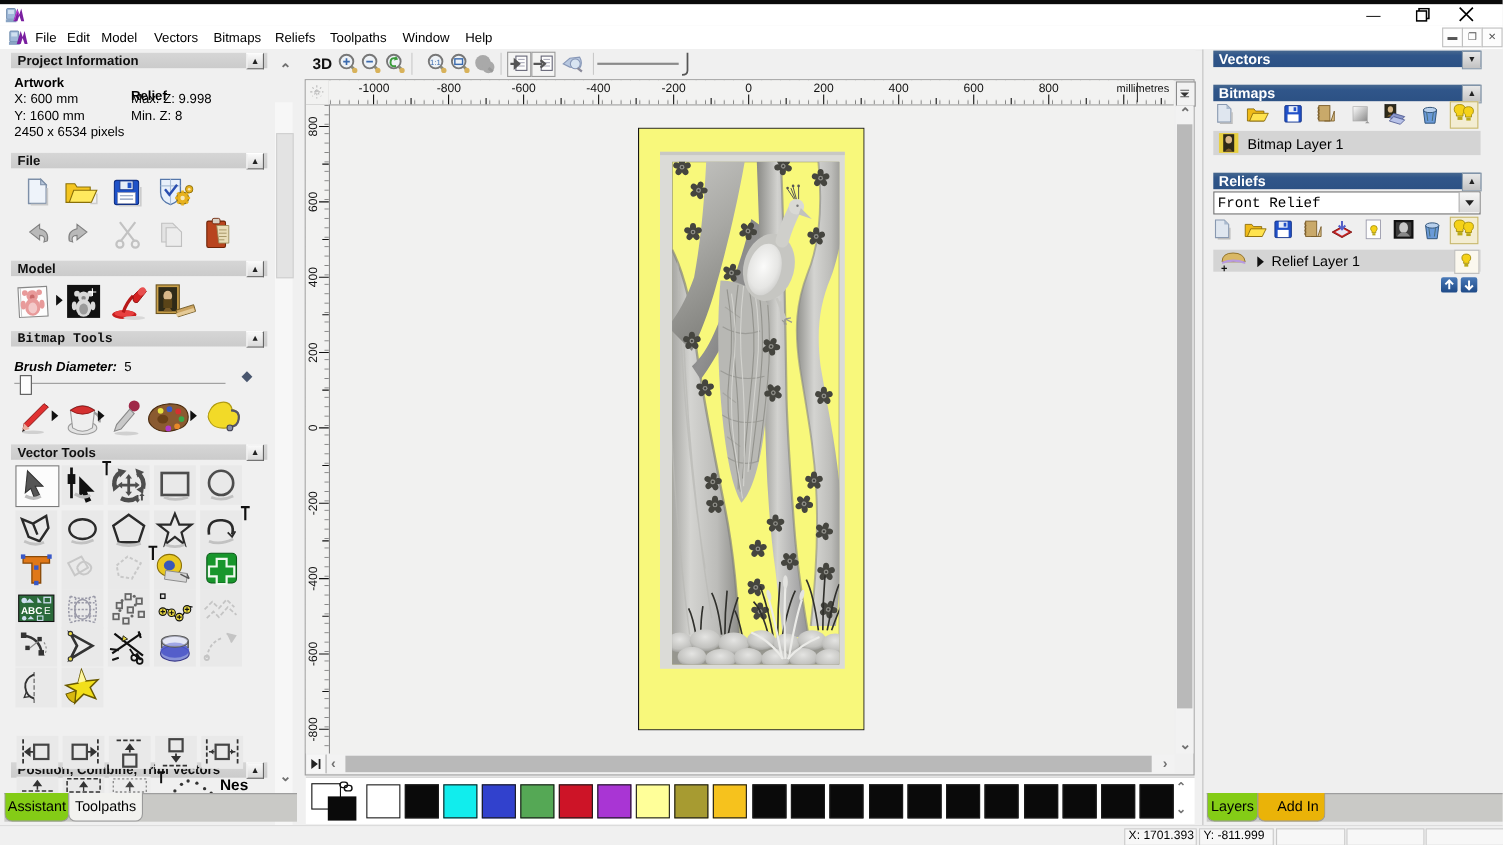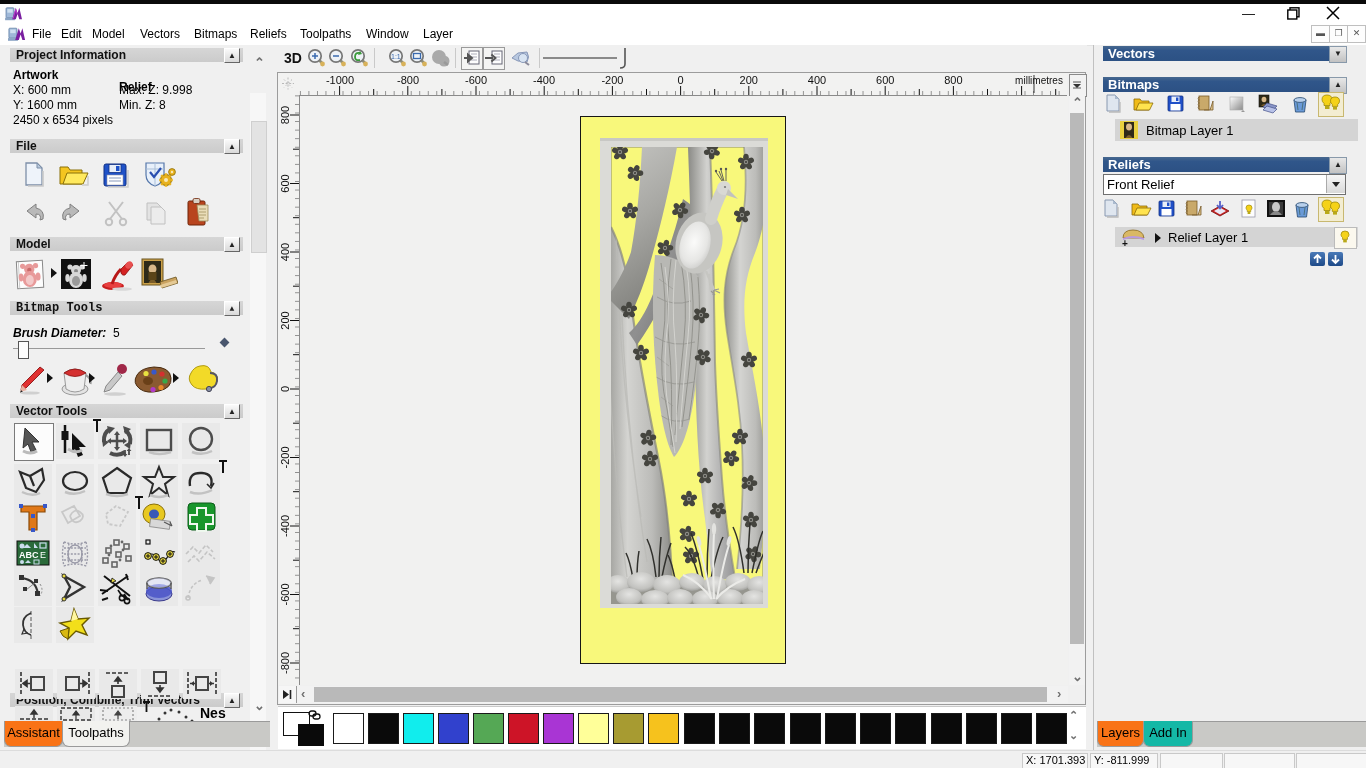--- a/index.html
+++ b/index.html
@@ -23,21 +23,21 @@
 .ptxt{position:absolute;font-size:12px;color:#000;white-space:nowrap;}
 .bld{font-weight:bold;}
 
 #lsb{top:48px;left:250px;width:16px;height:665px;background:#f7f7f7;}
 #lsb .thumb{position:absolute;left:1px;top:28px;width:14px;height:130px;background:#e3e3e3;border:1px solid #cfcfcf;}
 .chev{position:absolute;font-size:13px;color:#707070;font-weight:bold;}
 
 .vbtn{position:absolute;width:38px;height:36px;background:#e9e9e9;}
 .vbtn.sel{background:#fcfcfc;border:1px solid #7a7a7a;}
 
-.tab{position:absolute;height:25px;background:#f97316;border:1px solid #9a9a9a;border-top:none;border-radius:0 0 7px 7px;font-size:13px;color:#000;text-align:center;}
+.tab{position:absolute;height:25px;background:#84cc16;border:1px solid #9a9a9a;border-top:none;border-radius:0 0 7px 7px;font-size:13px;color:#000;text-align:center;}
 .tabtex{position:absolute;height:25px;background:#c9c9c6;border-top:1px solid #9a9a9a;}
 
 #toolbar{top:45px;left:277px;width:810px;height:28px;background:#f0f0f0;}
 #canvasbox{top:72px;left:277px;width:807px;height:631px;background:#f0f0f0;border:1px solid #9c9c9c;}
 #hruler{position:absolute;left:21px;top:0px;width:768px;height:22px;background:#f2f2f1;border-bottom:1px solid #8a8a8a;}
 #vruler{position:absolute;left:0px;top:22px;width:21px;height:590px;background:#f2f2f1;border-right:1px solid #8a8a8a;}
 #corner{position:absolute;left:0;top:0;width:21px;height:22px;background:#f2f2f1;border-right:1px solid #8a8a8a;border-bottom:1px solid #8a8a8a;}
 #viewport{position:absolute;left:22px;top:23px;width:768px;height:589px;background:#f1f1f0;}
 
 #vsb{position:absolute;left:791px;top:23px;width:16px;height:589px;background:#f2f2f2;}
@@ -46,21 +46,21 @@
 #hsb .thumb{position:absolute;left:17px;top:1px;width:733px;height:15px;background:#b9b9b9;}
 #mmdrop{position:absolute;left:791px;top:1px;width:16px;height:21px;background:#f2f2f2;border:1px solid #8a8a8a;}
 
 #palette{top:706px;left:278px;width:808px;height:42px;background:#ffffff;border-top:1px solid #c9c9c9;}
 .sw{position:absolute;top:6px;width:29px;height:29px;border:1px solid #1a1a1a;}
 
 #rightpanel{top:45px;left:1093px;width:273px;height:705px;background:#efefef;border-left:1px solid #c0c0c0;}
 .rhead{position:absolute;left:9px;width:243px;height:15px;background:linear-gradient(180deg,#47688f 0,#30568a 30%,#2c5184 100%);}
 .rhead .t{position:absolute;left:5px;top:0px;font-size:13px;font-weight:bold;color:#fff;}
 .rhead .b{position:absolute;right:-1px;top:0px;width:16px;height:15px;background:linear-gradient(180deg,#e8e8e8,#c2c2c2);border:1px solid #8899aa;font-size:8px;line-height:14px;text-align:center;color:#222;}
-.layrow{position:absolute;left:21px;width:243px;height:23px;background:#d4d4d4;}
+.layrow{position:absolute;left:9px;width:243px;height:23px;background:#d4d4d4;}
 
 #statusbar{top:750px;left:0;width:1366px;height:18px;background:#f0f0f0;border-top:1px solid #dcdcdc;}
 .sfield{position:absolute;top:2px;height:14px;background:#f7f7f7;border:1px solid #c9c9c9;font-size:11px;color:#000;padding-left:3px;}
 </style>
 </head>
 <body>
 <div id="root">
   <div class="abs" id="topstrip"></div>
   <div class="abs" id="titlebar">
     <svg class="abs" style="left:5px;top:2px" width="18" height="16" viewBox="0 0 20 18">
@@ -87,21 +87,21 @@
       <path d="M8 15 L12 2 L14 8 L16 2 L19 15 L16 15 L14 9 L12 15 Z" fill="#7a1fa0"></path>
     </svg>
     <span class="menuitem" style="left:32px;">File</span>
     <span class="menuitem" style="left:61px;">Edit</span>
     <span class="menuitem" style="left:92px;">Model</span>
     <span class="menuitem" style="left:140px;">Vectors</span>
     <span class="menuitem" style="left:194px;">Bitmaps</span>
     <span class="menuitem" style="left:250px;">Reliefs</span>
     <span class="menuitem" style="left:300px;">Toolpaths</span>
     <span class="menuitem" style="left:366px;">Window</span>
-    <span class="menuitem" style="left:423px;">Layer</span>
+    <span class="menuitem" style="left:423px;">Help</span>
     <span class="mdibtn" style="left:1311px;">▬</span>
     <span class="mdibtn" style="left:1329px;">❐</span>
     <span class="mdibtn" style="left:1347px;">✕</span>
   </div>
   <div class="abs" id="leftpanel">
 
     <div class="lsec" style="top:3px;">
         <span class="t">Project Information</span>
         <span class="b">▲</span>
       </div>
@@ -1064,21 +1064,21 @@
           <rect x="4" y="1" width="10" height="16" fill="#2e2a18"></rect>
           <ellipse cx="9" cy="6" rx="3" ry="3.4" fill="#d8b88a"></ellipse>
           <path d="M5.5 17 q3.5 -6 7 0 Z" fill="#7a5c28"></path>
         </svg>
       <span class="ptxt" style="left:31px;top:4px;font-size:13px;">Bitmap Layer 1</span>
     </div>
     <div class="rhead" style="top:112px;">
         <span class="t">Reliefs</span>
         <span class="b">▲</span>
       </div>
-    <div class="abs" style="left:9px;top:129px;width:241px;height:19px;background:#fff;border:1px solid #707070;">
+    <div class="abs" style="left:9px;top:129px;width:241px;height:19px;background:#fff;border:1px solid #707070;font-family:Liberation Mono, monospace;">
       <span class="ptxt" style="left:3px;top:2px;font-size:13px;">Front Relief</span>
       <div class="abs" style="left:222px;top:0px;width:18px;height:18px;background:linear-gradient(180deg,#f6f6f6,#d9d9d9);border-left:1px solid #aaa;">
         <svg width="18" height="18" viewBox="0 0 18 18">
             <path d="M5 7 l4 5 l4 -5 Z" fill="#222"></path>
           </svg>
       </div>
     </div>
     <div class="abs" id="rlicons" style="left:0;top:154px;">
       <svg class="abs" style="left:8px;top:0" width="18" height="20" viewBox="0 0 18 20">
           <path d="M3 1 L11 1 L15 5 L15 17 L3 17 Z" fill="#dfe6ef" stroke="#8898b0" stroke-width="1"></path>
@@ -1151,21 +1151,21 @@
     </div>
     <div class="abs" style="left:216px;top:207px;width:15px;height:14px;background:linear-gradient(180deg,#4a7ab8,#1e4a88);border-radius:2px;"><svg width="15" height="14" viewBox="0 0 15 14">
           <path d="M7.5 3 v8 M4 6.5 l3.5 -3.5 l3.5 3.5" stroke="#fff" stroke-width="1.8" fill="none"></path>
         </svg></div>
     <div class="abs" style="left:234px;top:207px;width:15px;height:14px;background:linear-gradient(180deg,#4a7ab8,#1e4a88);border-radius:2px;"><svg width="15" height="14" viewBox="0 0 15 14">
           <path d="M7.5 3 v8 M4 7.5 l3.5 3.5 l3.5 -3.5" stroke="#fff" stroke-width="1.8" fill="none"></path>
         </svg></div>
   </div>
   <div class="abs tabtex" style="left:1097px;top:721px;width:269px;"></div>
   <div class="tab" style="left:1097px;top:721px;width:45px;line-height:23px;">Layers</div>
-  <div class="tab" style="left:1143px;top:721px;width:48px;line-height:23px;background:#14b8a6;">Add In</div>
+  <div class="tab" style="left:1143px;top:721px;width:48px;line-height:23px;background:#eab308;padding-left:12px;">Add In</div>
   <div class="abs" id="statusbar">
     <span class="sfield" style="left:1022px;width:61px;">X: 1701.393</span>
     <span class="sfield" style="left:1090px;width:63px;">Y: -811.999</span>
     <span class="sfield" style="left:1160px;width:58px;"></span>
     <span class="sfield" style="left:1224px;width:66px;"></span>
     <span class="sfield" style="left:1296px;width:68px;"></span>
   </div>
 </div>
 
 </body></html>

